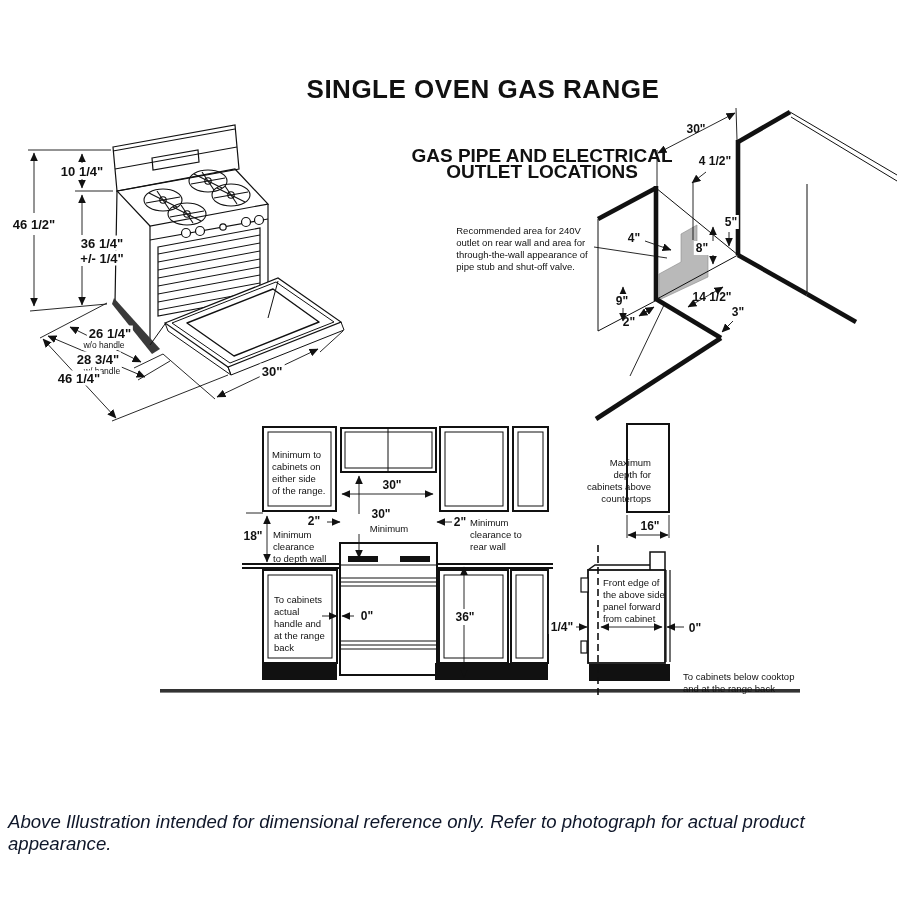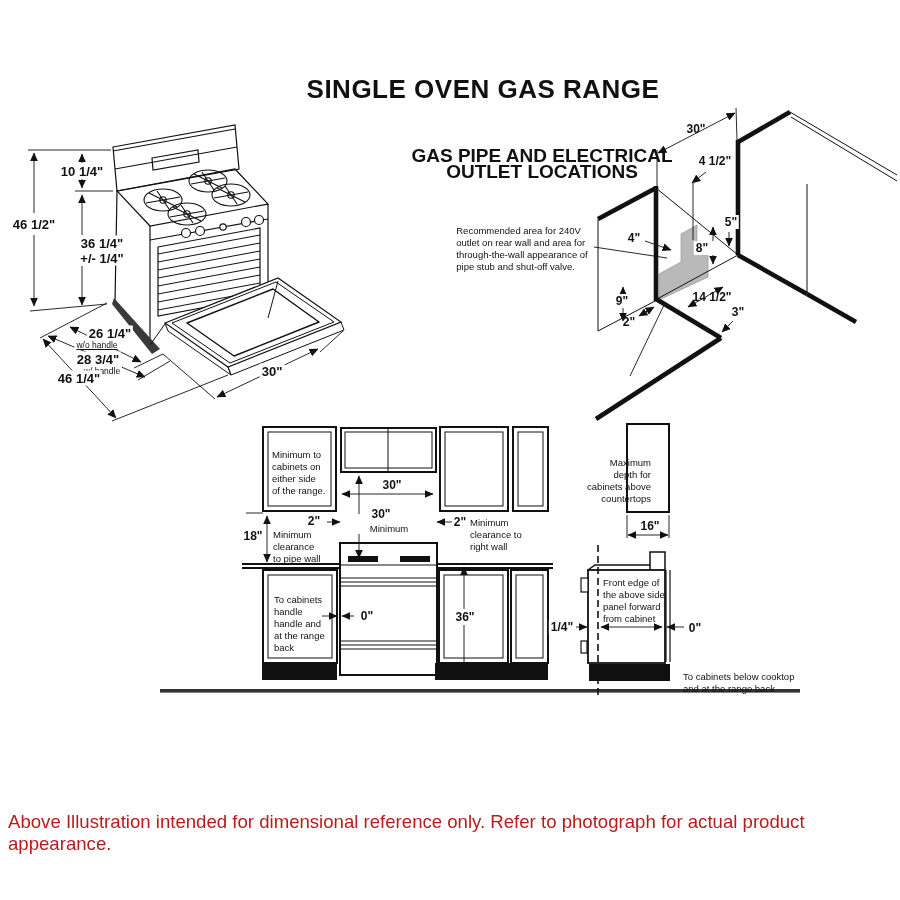--- a/index.html
+++ b/index.html
@@ -11,21 +11,21 @@
   .title{font-size:26px;font-weight:bold;letter-spacing:.5px;}
   .head{font-size:19px;font-weight:bold;}
   .d13{font-size:13px;font-weight:bold;}
   .d12{font-size:12px;font-weight:bold;}
   .n95{font-size:9.5px;line-height:11.8px;}
   .n85{font-size:8.5px;}
   .bg{background:#fff;padding:0 2px;}
   .blk{position:absolute;font-size:9.5px;line-height:11.9px;color:#111;}
   .ra{text-align:right;}
   .ctrx{text-align:left;transform:translateX(-50%);}
-  .footer{position:absolute;left:8px;top:811px;width:888px;font-size:18.6px;color:#b91c1c;}
+  .footer{position:absolute;left:8px;top:811px;width:888px;font-size:18.6px;color:#0f172a;font-style:italic;}
 </style>
 </head>
 <body>
 
 <div class="page">
 
 <svg width="900" height="900" viewBox="0 0 900 900">
   <defs>
     <marker id="ah" viewBox="0 0 9 8" markerWidth="9" markerHeight="8" refX="8.4" refY="4" orient="auto-start-reverse" markerUnits="userSpaceOnUse">
       <path d="M0,0 L9,4 L0,8 Z" fill="#111"></path>
@@ -234,21 +234,21 @@
   </g>
 </svg>
 
 <div class="lbl title ctr" style="left:483px;top:89px;">SINGLE OVEN GAS RANGE</div>
 
 <div class="lbl d13 ctr bg" style="left:34px;top:224px;">46 1/2"</div>
 <div class="lbl d13 ctr bg" style="left:82px;top:171px;">10 1/4"</div>
 <div class="lbl d13 ctr bg" style="left:102px;top:243px;">36 1/4"</div>
 <div class="lbl d13 ctr bg" style="left:102px;top:258px;">+/- 1/4"</div>
 <div class="lbl d13 ctr bg" style="left:110px;top:333px;">26 1/4"</div>
-<div class="lbl n85 ctr bg" style="left:97px;top:345px;text-decoration:underline;">w/o handle</div>
+<div class="lbl n85 ctr bg" style="left:104px;top:345px;">w/o handle</div>
 <div class="lbl d13 ctr bg" style="left:98px;top:359px;">28 3/4"</div>
 <div class="lbl n85 ctr bg" style="left:102px;top:371px;">w/ handle</div>
 <div class="lbl d13 ctr bg" style="left:79px;top:378px;">46 1/4"</div>
 <div class="lbl d13 ctr bg" style="left:272px;top:371px;">30"</div>
 
 <div class="lbl head ctr" style="left:542px;top:156px;">GAS PIPE AND ELECTRICAL</div>
 <div class="lbl head ctr" style="left:542px;top:172px;">OUTLET LOCATIONS</div>
 <div class="blk ctrx" style="left:522px;top:225px;">
   <div>Recommended area for 240V</div>
   <div>outlet on rear wall and area for</div>
@@ -272,31 +272,31 @@
   <div>of the range.</div>
 </div>
 <div class="lbl d12 ctr" style="left:392px;top:485px;">30"</div>
 <div class="lbl d12 ctr" style="left:381px;top:514px;">30"</div>
 <div class="lbl n95 ctr" style="left:389px;top:529px;">Minimum</div>
 <div class="lbl d12 ctr" style="left:314px;top:521px;">2"</div>
 <div class="lbl d12 ctr" style="left:460px;top:522px;">2"</div>
 <div class="blk" style="left:470px;top:517px;">
   <div>Minimum</div>
   <div>clearance to</div>
-  <div>right wall</div>
+  <div>rear wall</div>
 </div>
 <div class="lbl d12 ctr" style="left:253px;top:536px;">18"</div>
 <div class="blk" style="left:273px;top:529px;">
   <div>Minimum</div>
   <div>clearance</div>
-  <div>to pipe wall</div>
+  <div>to depth wall</div>
 </div>
 <div class="blk" style="left:274px;top:594px;">
   <div>To cabinets</div>
-  <div>handle</div>
+  <div>actual</div>
   <div>handle and</div>
   <div>at the range</div>
   <div>back</div>
 </div>
 <div class="lbl d12 ctr" style="left:367px;top:616px;">0"</div>
 <div class="lbl d12 ctr bg" style="left:465px;top:617px;">36"</div>
 <div class="blk ra" style="left:559px;top:457px;width:92px;">
   <div>Maximum</div>
   <div>depth for</div>
   <div>cabinets above</div>

